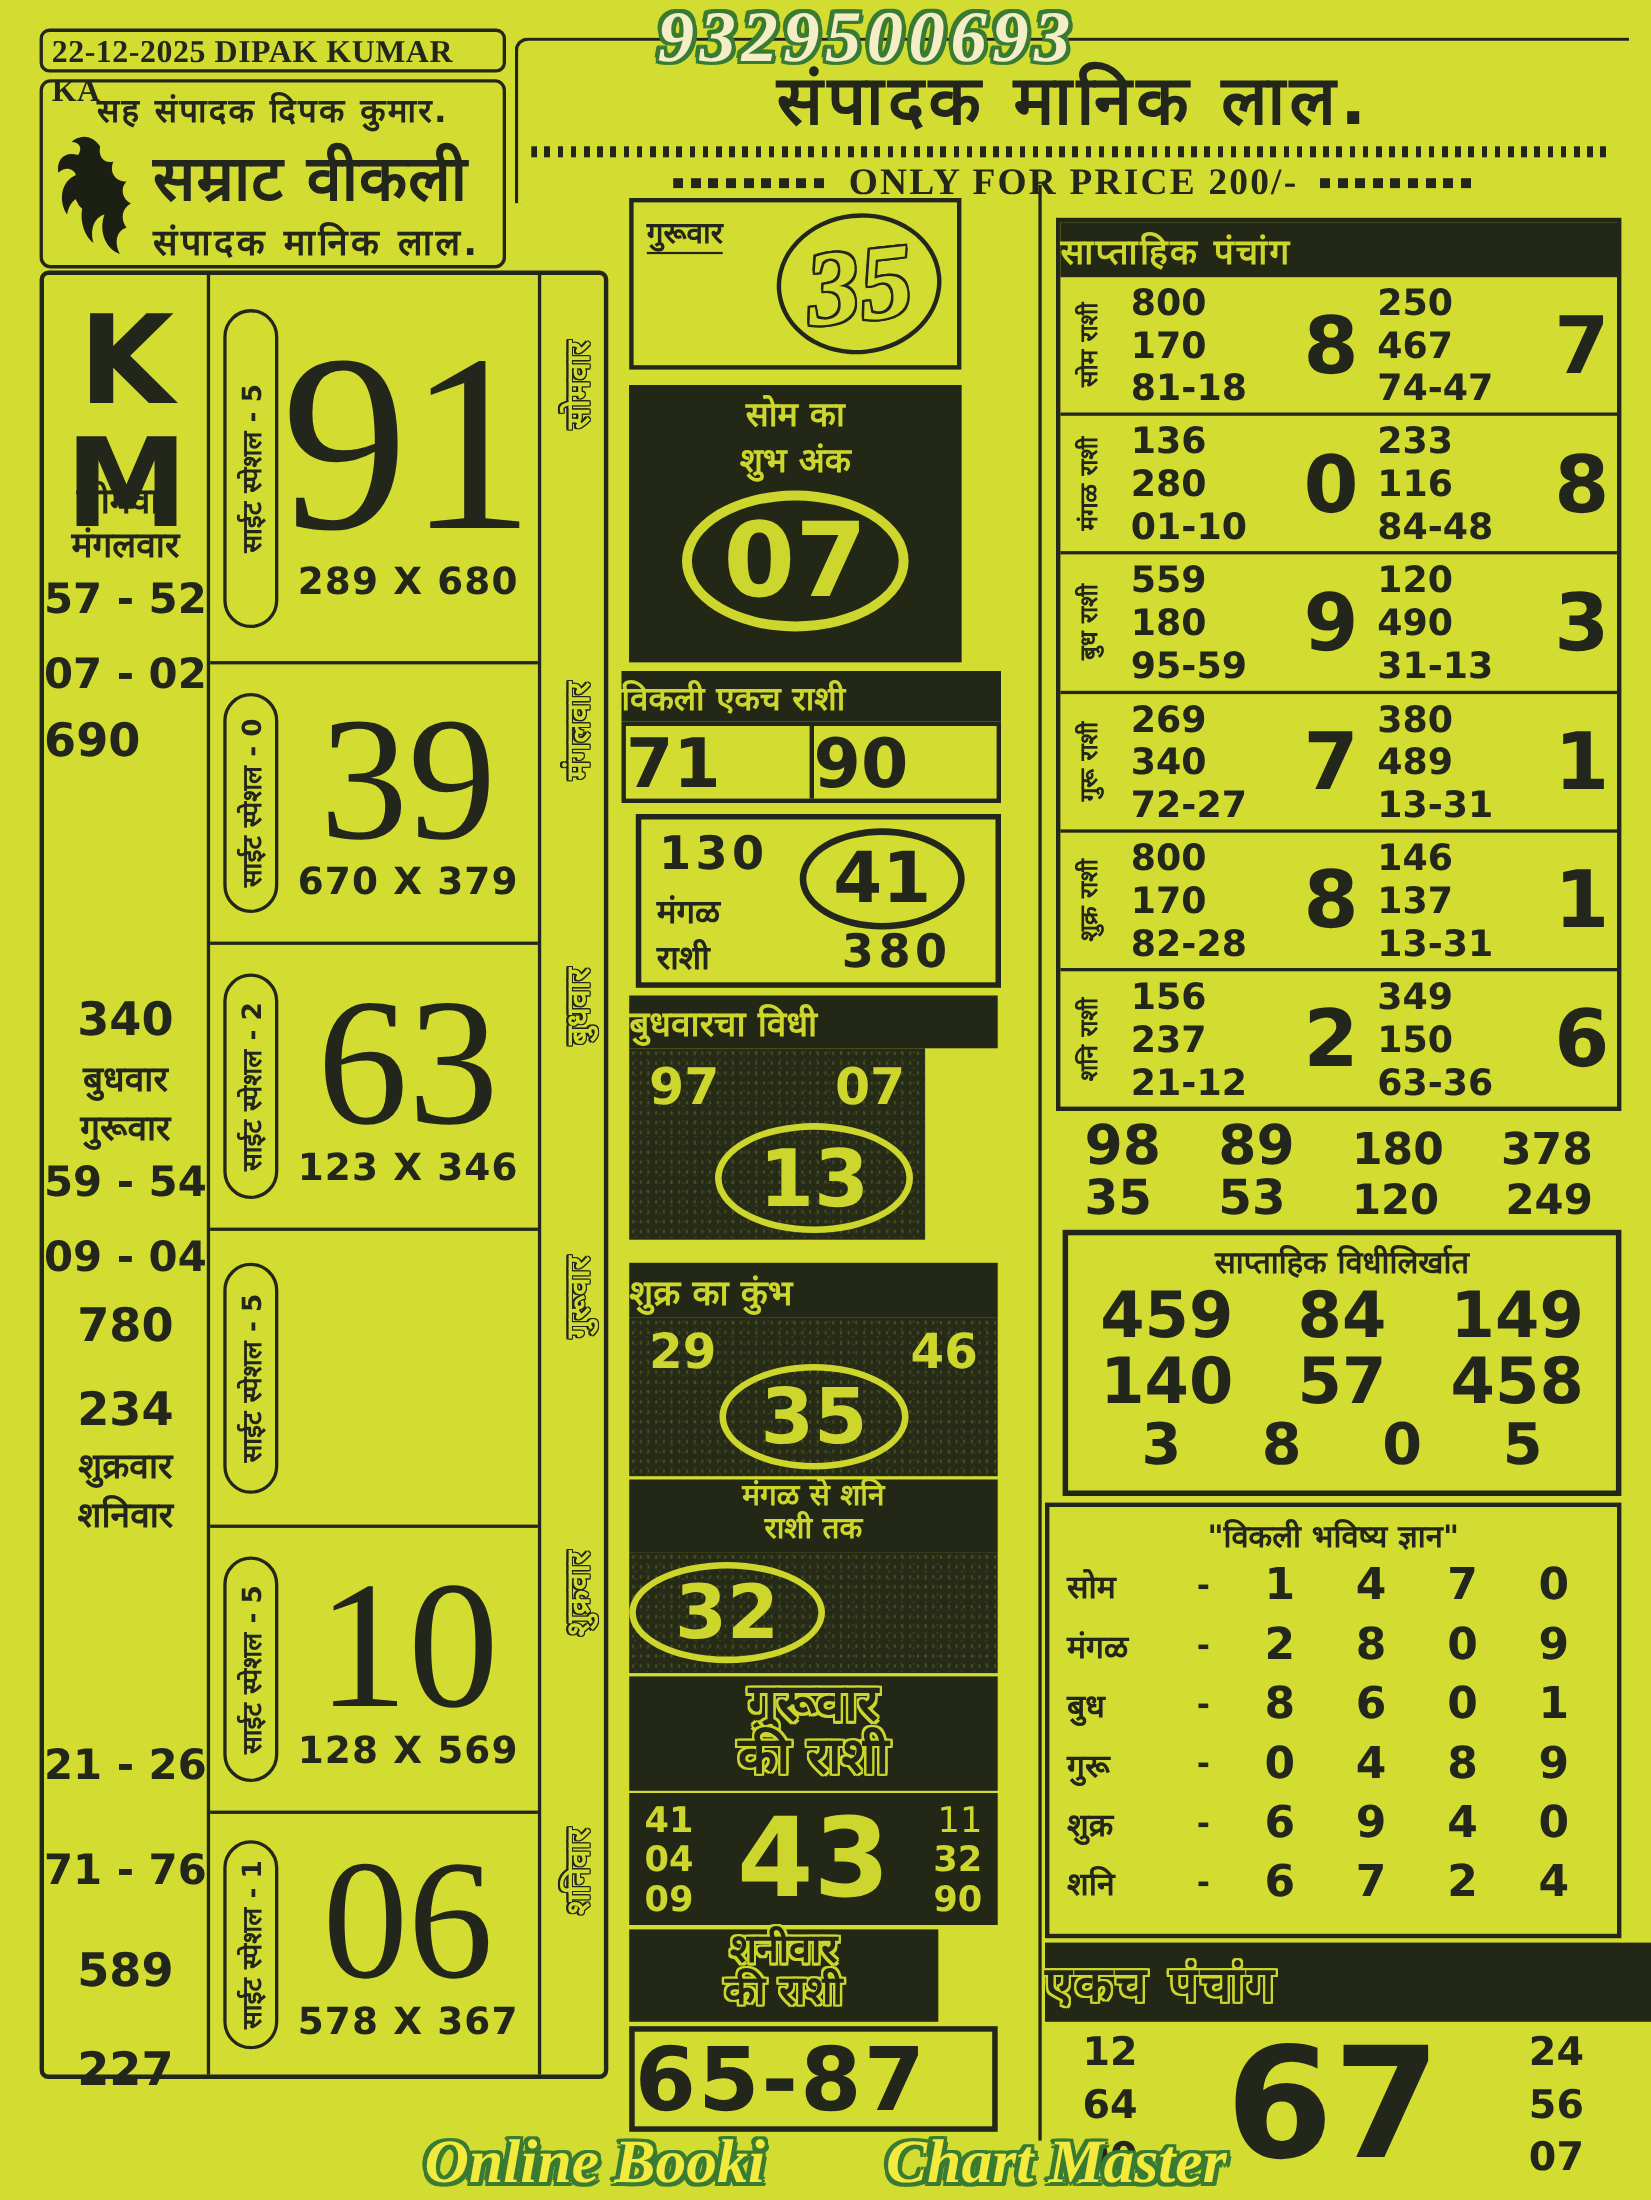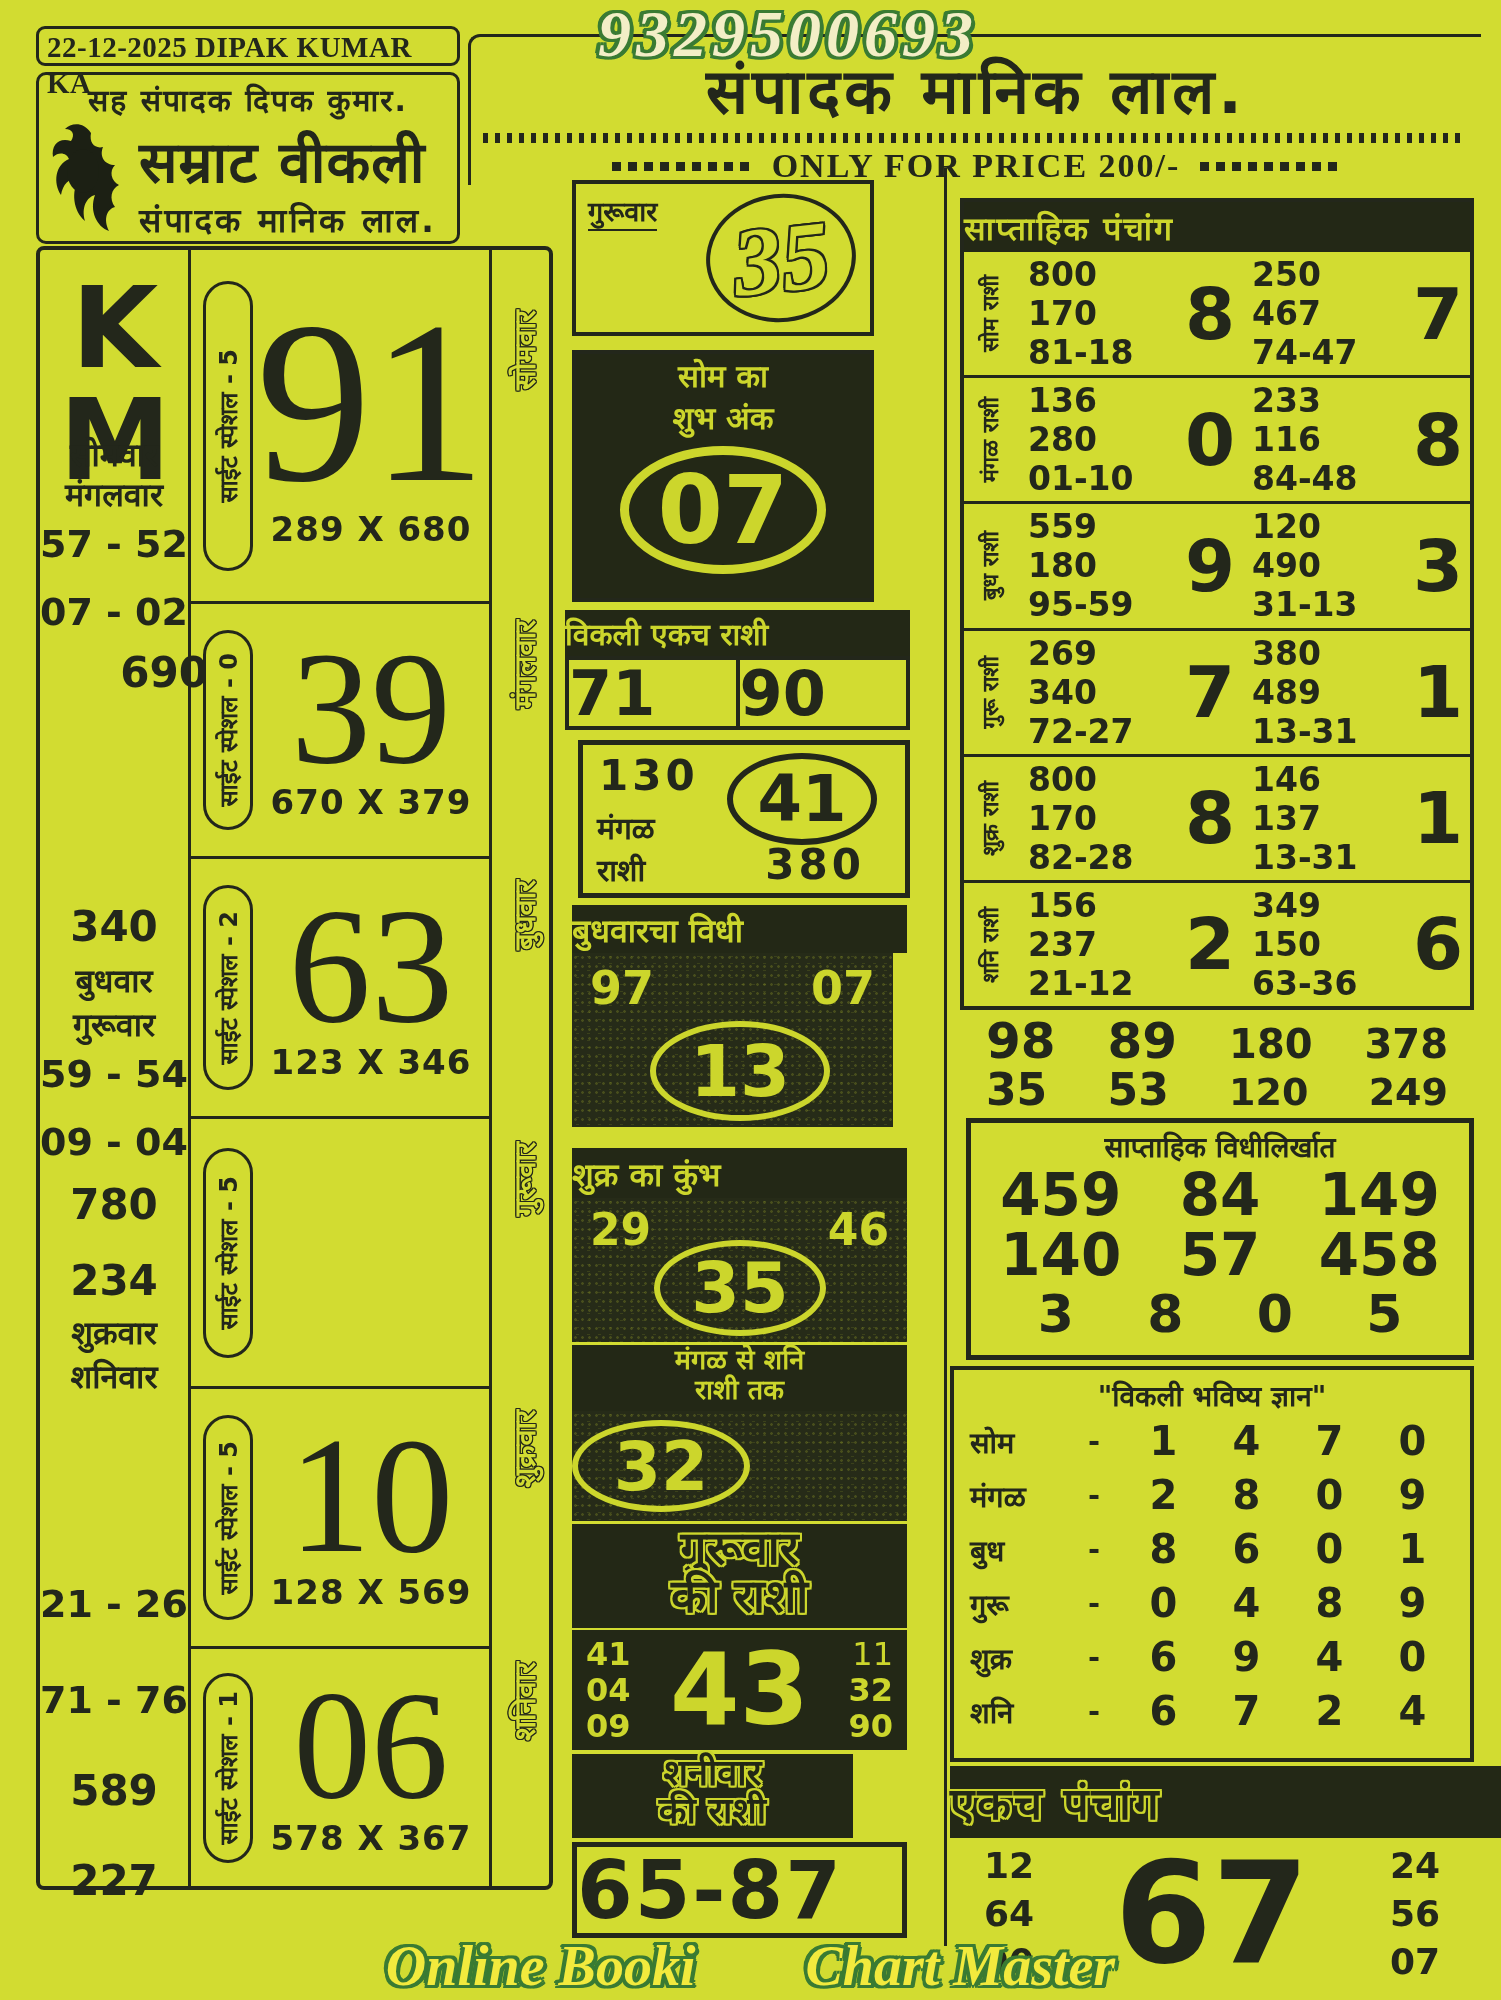--- a/index.html
+++ b/index.html
@@ -89,21 +89,21 @@
   <div class="abs green-outline serif" style="left:598px;top:-4px;font-size:66px;font-weight:900;letter-spacing:5px;font-style:italic;">9329500693</div>
 
   <div class="abs bx" style="left:36px;top:246px;width:517px;height:1644px;border-radius:8px;">
 
     <div class="abs" style="left:0;top:0;width:148px;height:100%;border-right:3px solid #23271b;">
       <div class="abs" style="left:0;top:22px;width:148px;text-align:center;font-size:112px;font-weight:900;letter-spacing:-2px;line-height:1;">K M</div>
       <div class="abs" style="top:182px;width:148px;text-align:center;font-size:32px;font-weight:bold;">सोमवार</div>
       <div class="abs" style="top:222px;width:148px;text-align:center;font-size:32px;font-weight:bold;">मंगलवार</div>
       <div class="abs" style="top:272px;width:148px;text-align:center;font-size:38px;font-weight:bold;">57 - 52</div>
       <div class="abs" style="top:340px;width:148px;text-align:center;font-size:38px;font-weight:bold;">07 - 02</div>
-      <div class="abs" style="top:398px;width:168px;text-align:right;font-size:42px;font-weight:bold;">690</div>
+      <div class="abs" style="top:398px;width:168px;text-align:left;font-size:42px;font-weight:bold;">690</div>
       <div class="abs" style="top:652px;width:148px;text-align:center;font-size:42px;font-weight:bold;">340</div>
       <div class="abs" style="top:708px;width:148px;text-align:center;font-size:32px;font-weight:bold;">बुधवार</div>
       <div class="abs" style="top:752px;width:148px;text-align:center;font-size:32px;font-weight:bold;">गुरूवार</div>
       <div class="abs" style="top:802px;width:148px;text-align:center;font-size:38px;font-weight:bold;">59 - 54</div>
       <div class="abs" style="top:870px;width:148px;text-align:center;font-size:38px;font-weight:bold;">09 - 04</div>
       <div class="abs" style="top:930px;width:148px;text-align:center;font-size:42px;font-weight:bold;">780</div>
       <div class="abs" style="top:1006px;width:148px;text-align:center;font-size:42px;font-weight:bold;">234</div>
       <div class="abs" style="top:1060px;width:148px;text-align:center;font-size:32px;font-weight:bold;">शुक्रवार</div>
       <div class="abs" style="top:1104px;width:148px;text-align:center;font-size:32px;font-weight:bold;">शनिवार</div>
       <div class="abs" style="top:1332px;width:148px;text-align:center;font-size:38px;font-weight:bold;">21 - 26</div>
@@ -204,21 +204,21 @@
     <div class="abs" style="left:14px;top:104px;font-size:30px;font-weight:bold;">राशी</div>
     <div class="abs oval" style="right:28px;top:8px;width:150px;height:92px;border:6px solid #23271b;">
       <span style="font-size:64px;font-weight:900;">41</span>
     </div>
     <div class="abs" style="right:40px;bottom:4px;font-size:42px;font-weight:900;letter-spacing:4px;">380</div>
   </div>
 
   <div class="abs dark ctr" style="left:572px;top:905px;width:335px;height:48px;">
     <span style="font-size:32px;font-weight:bold;">बुधवारचा विधी</span>
   </div>
-  <div class="abs noisy" style="left:572px;top:953px;width:321px;height:174px;">
+  <div class="abs noisy" style="left:572px;top:953px;width:269px;height:174px;">
     <div class="abs" style="left:18px;top:8px;font-size:46px;font-weight:900;">97</div>
     <div class="abs" style="right:18px;top:8px;font-size:46px;font-weight:900;">07</div>
     <div class="abs oval" style="left:78px;bottom:6px;width:180px;height:100px;border:6px solid #ccd62c;">
       <span style="font-size:72px;font-weight:900;">13</span>
     </div>
   </div>
 
   <div class="abs dark ctr" style="left:572px;top:1148px;width:335px;height:50px;">
     <span style="font-size:32px;font-weight:bold;">शुक्र का कुंभ</span>
   </div>

